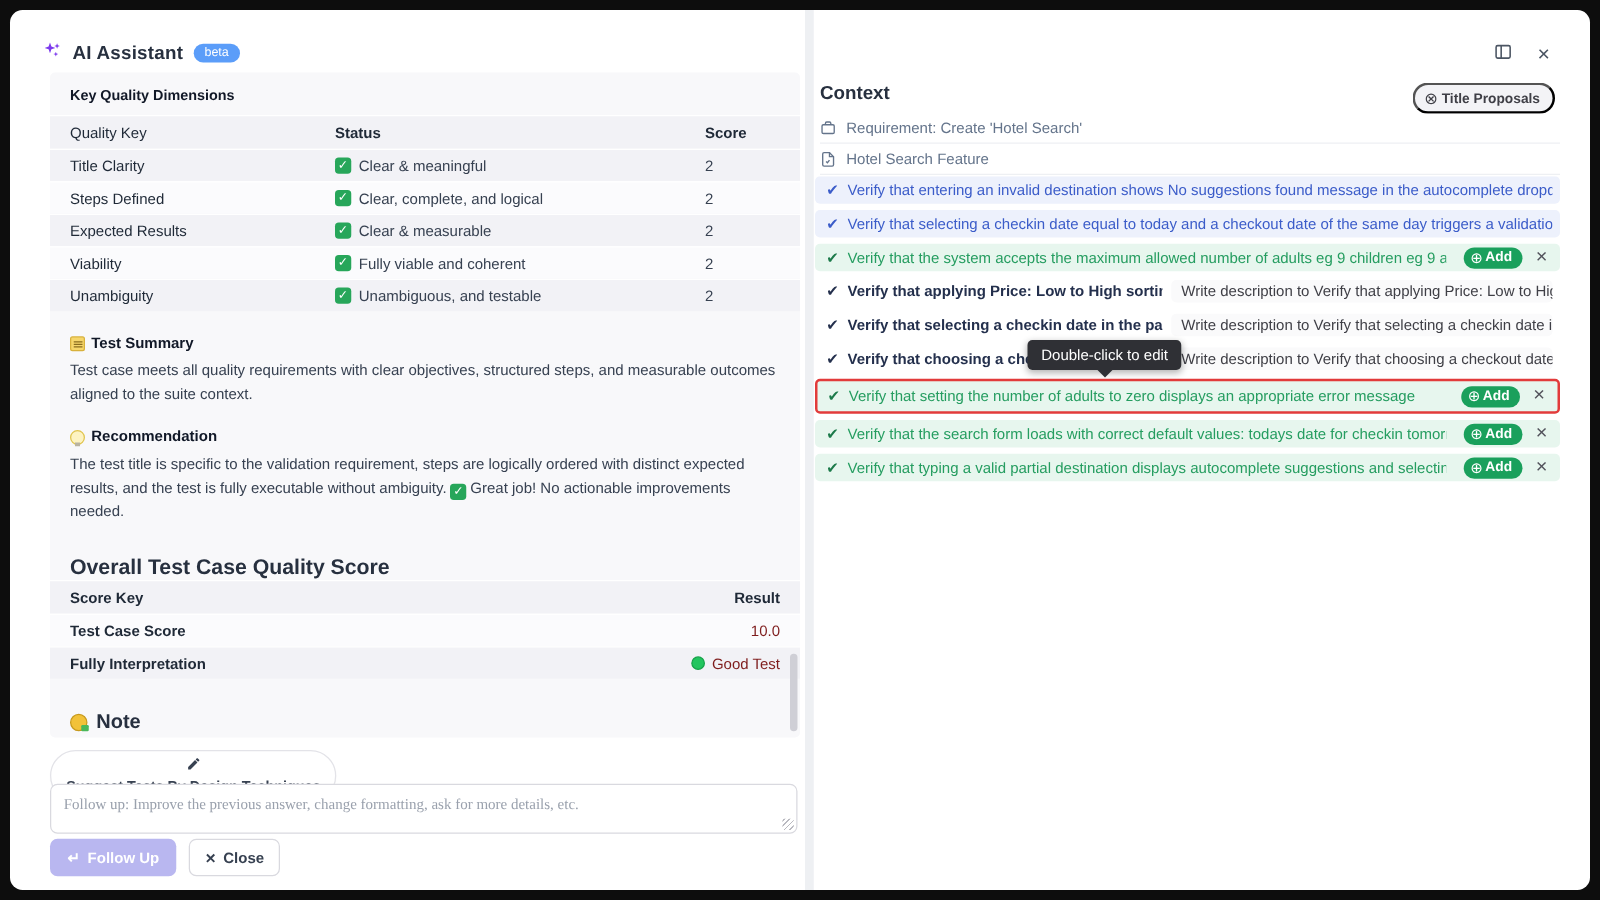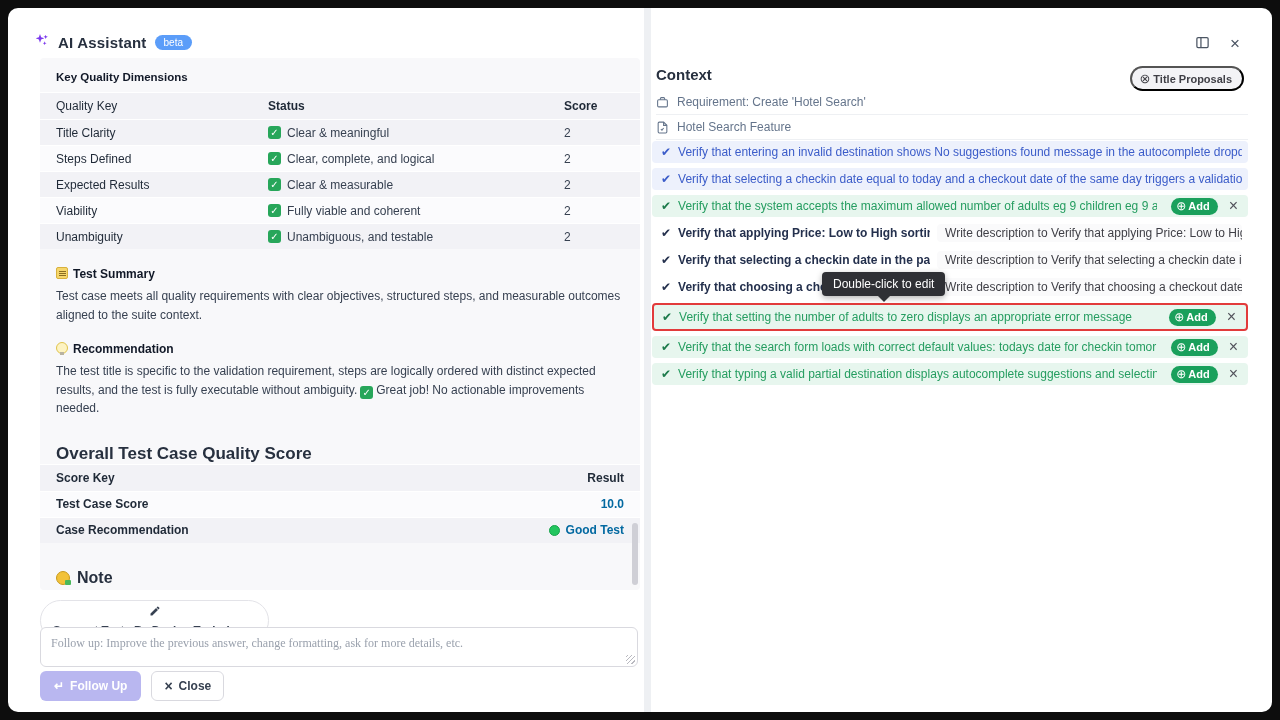--- a/index.html
+++ b/index.html
@@ -18,29 +18,29 @@
   .section-title { font-size:11.5px; font-weight:bold; color:#111827; padding:13px 16px 9px; }
   .tbl { width:100%; font-size:12px; }
   .trow { display:flex; align-items:center; height:26px; padding:0 16px; border-top:1px solid #ffffff; }
   .trow.head { font-weight:bold; color:#1f2937; height:27px; background:#f2f2f6; }
   .trow.odd { background:#f2f2f6; }
   .trow.even { background:#fbfbfd; }
   .c-key { width:212px; font-weight:normal; color:#1f2937; }
   .c-status { flex:1; color:#374151; display:flex; align-items:center; gap:6px; }
   .c-score { width:60px; color:#374151; }
   .tbl2 .c-key2 { flex:1; font-weight:bold; color:#1f2937; }
-  .tbl2 .c-val { color:#0369a1; display:flex; align-items:center; gap:6px; font-weight:bold; }
+  .tbl2 .c-val { color:#7f1d1d; display:flex; align-items:center; gap:6px; font-weight:normal; }
   .tbl2 .head .c-val { font-weight:bold; color:#1f2937; }
 
   .check-sq { display:inline-block; width:13px; height:13px; background:#27a65a; border-radius:3px; color:#fff; font-size:10px; line-height:13px; text-align:center; flex:none; }
   .check-sq.inline { vertical-align:-2px; margin:0 3px; }
   .green-dot { display:inline-block; width:11px; height:11px; border-radius:50%; background:#22c55e; border:1px solid #16a34a; }
 
   .para-block { padding:0 16px; }
-  .pb-title { display:flex; align-items:flex-start; gap:5px; font-size:12px; font-weight:bold; color:#111827; margin-top:18px; margin-bottom:6px; }
+  .pb-title { display:flex; align-items:flex-end; gap:5px; font-size:12px; font-weight:bold; color:#111827; margin-top:18px; margin-bottom:6px; }
   .pb-text { font-size:12px; color:#374151; line-height:1.55; max-width:566px; }
   .memo-ic { width:12px; height:12px; background:#f6d66b; border:1px solid #d8b13c; border-radius:2px; position:relative; flex:none; }
   .memo-ic:after { content:""; position:absolute; left:2px; top:3px; width:7px; height:1px; background:#8a6d1f; box-shadow:0 2px 0 #8a6d1f, 0 4px 0 #8a6d1f; }
   .bulb-ic { width:12px; height:12px; background:#fdf3c2; border:1px solid #e0c44c; border-radius:50%; position:relative; flex:none; }
   .bulb-ic:after { content:""; position:absolute; left:3px; bottom:-2px; width:4px; height:3px; background:#b9b3a1; }
   .note-ic { width:14px; height:14px; background:#f2c239; border:1px solid #c79a1e; border-radius:50%; position:relative; flex:none; }
   .note-ic:after { content:""; position:absolute; right:-2px; bottom:-1px; width:6px; height:5px; background:#49b85a; border-radius:1px; }
 
   .big-heading { font-size:17px; font-weight:bold; color:#27303f; padding:0 16px; margin-top:26px; margin-bottom:0; }
   .note-heading { display:flex; align-items:center; gap:7px; font-size:16px; font-weight:bold; color:#27303f; padding:0 16px; margin-top:26px; margin-bottom:4px; }
@@ -184,21 +184,21 @@
     <div class="tbl tbl2">
       <div class="trow head">
         <span class="c-key2">Score Key</span>
         <span class="c-val">Result</span>
       </div>
       <div class="trow even">
         <span class="c-key2">Test Case Score</span>
         <span class="c-val">10.0</span>
       </div>
       <div class="trow odd">
-        <span class="c-key2">Case Recommendation</span>
+        <span class="c-key2">Fully Interpretation</span>
         <span class="c-val">
             <span class="green-dot"></span>
             <span>Good Test</span>
           </span>
       </div>
     </div>
 
     <div class="note-heading">
       <span class="note-ic"></span>
       <span>Note</span>

